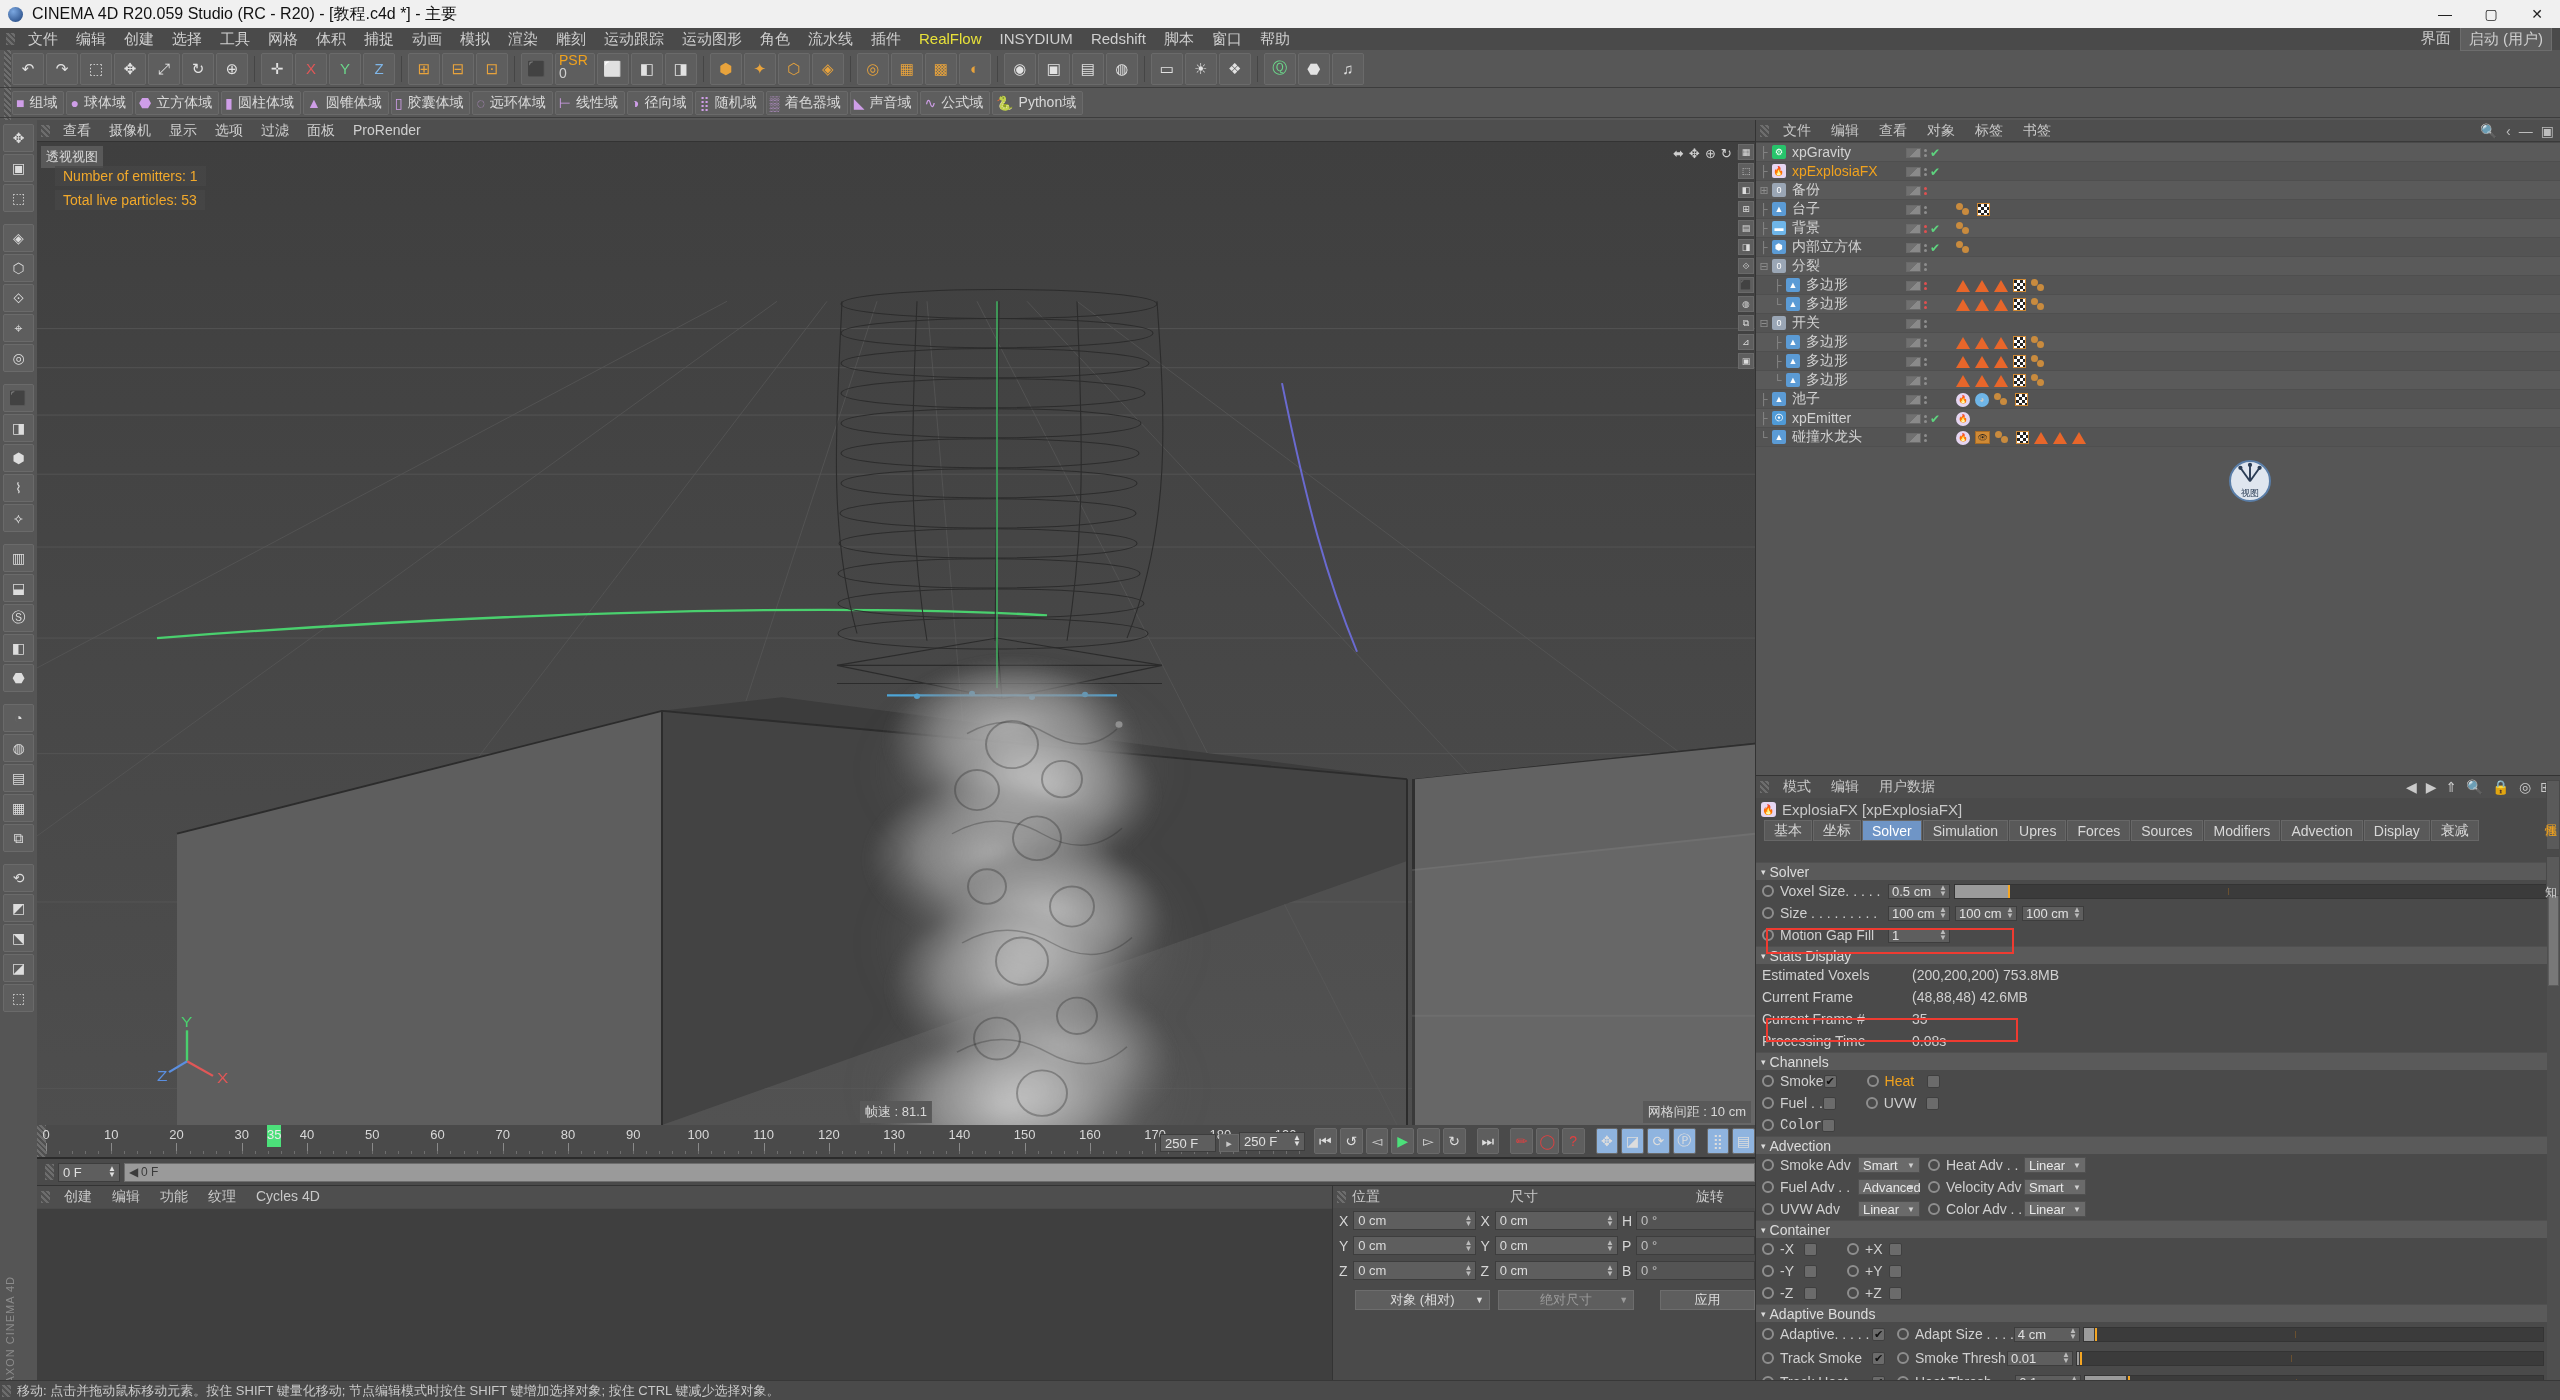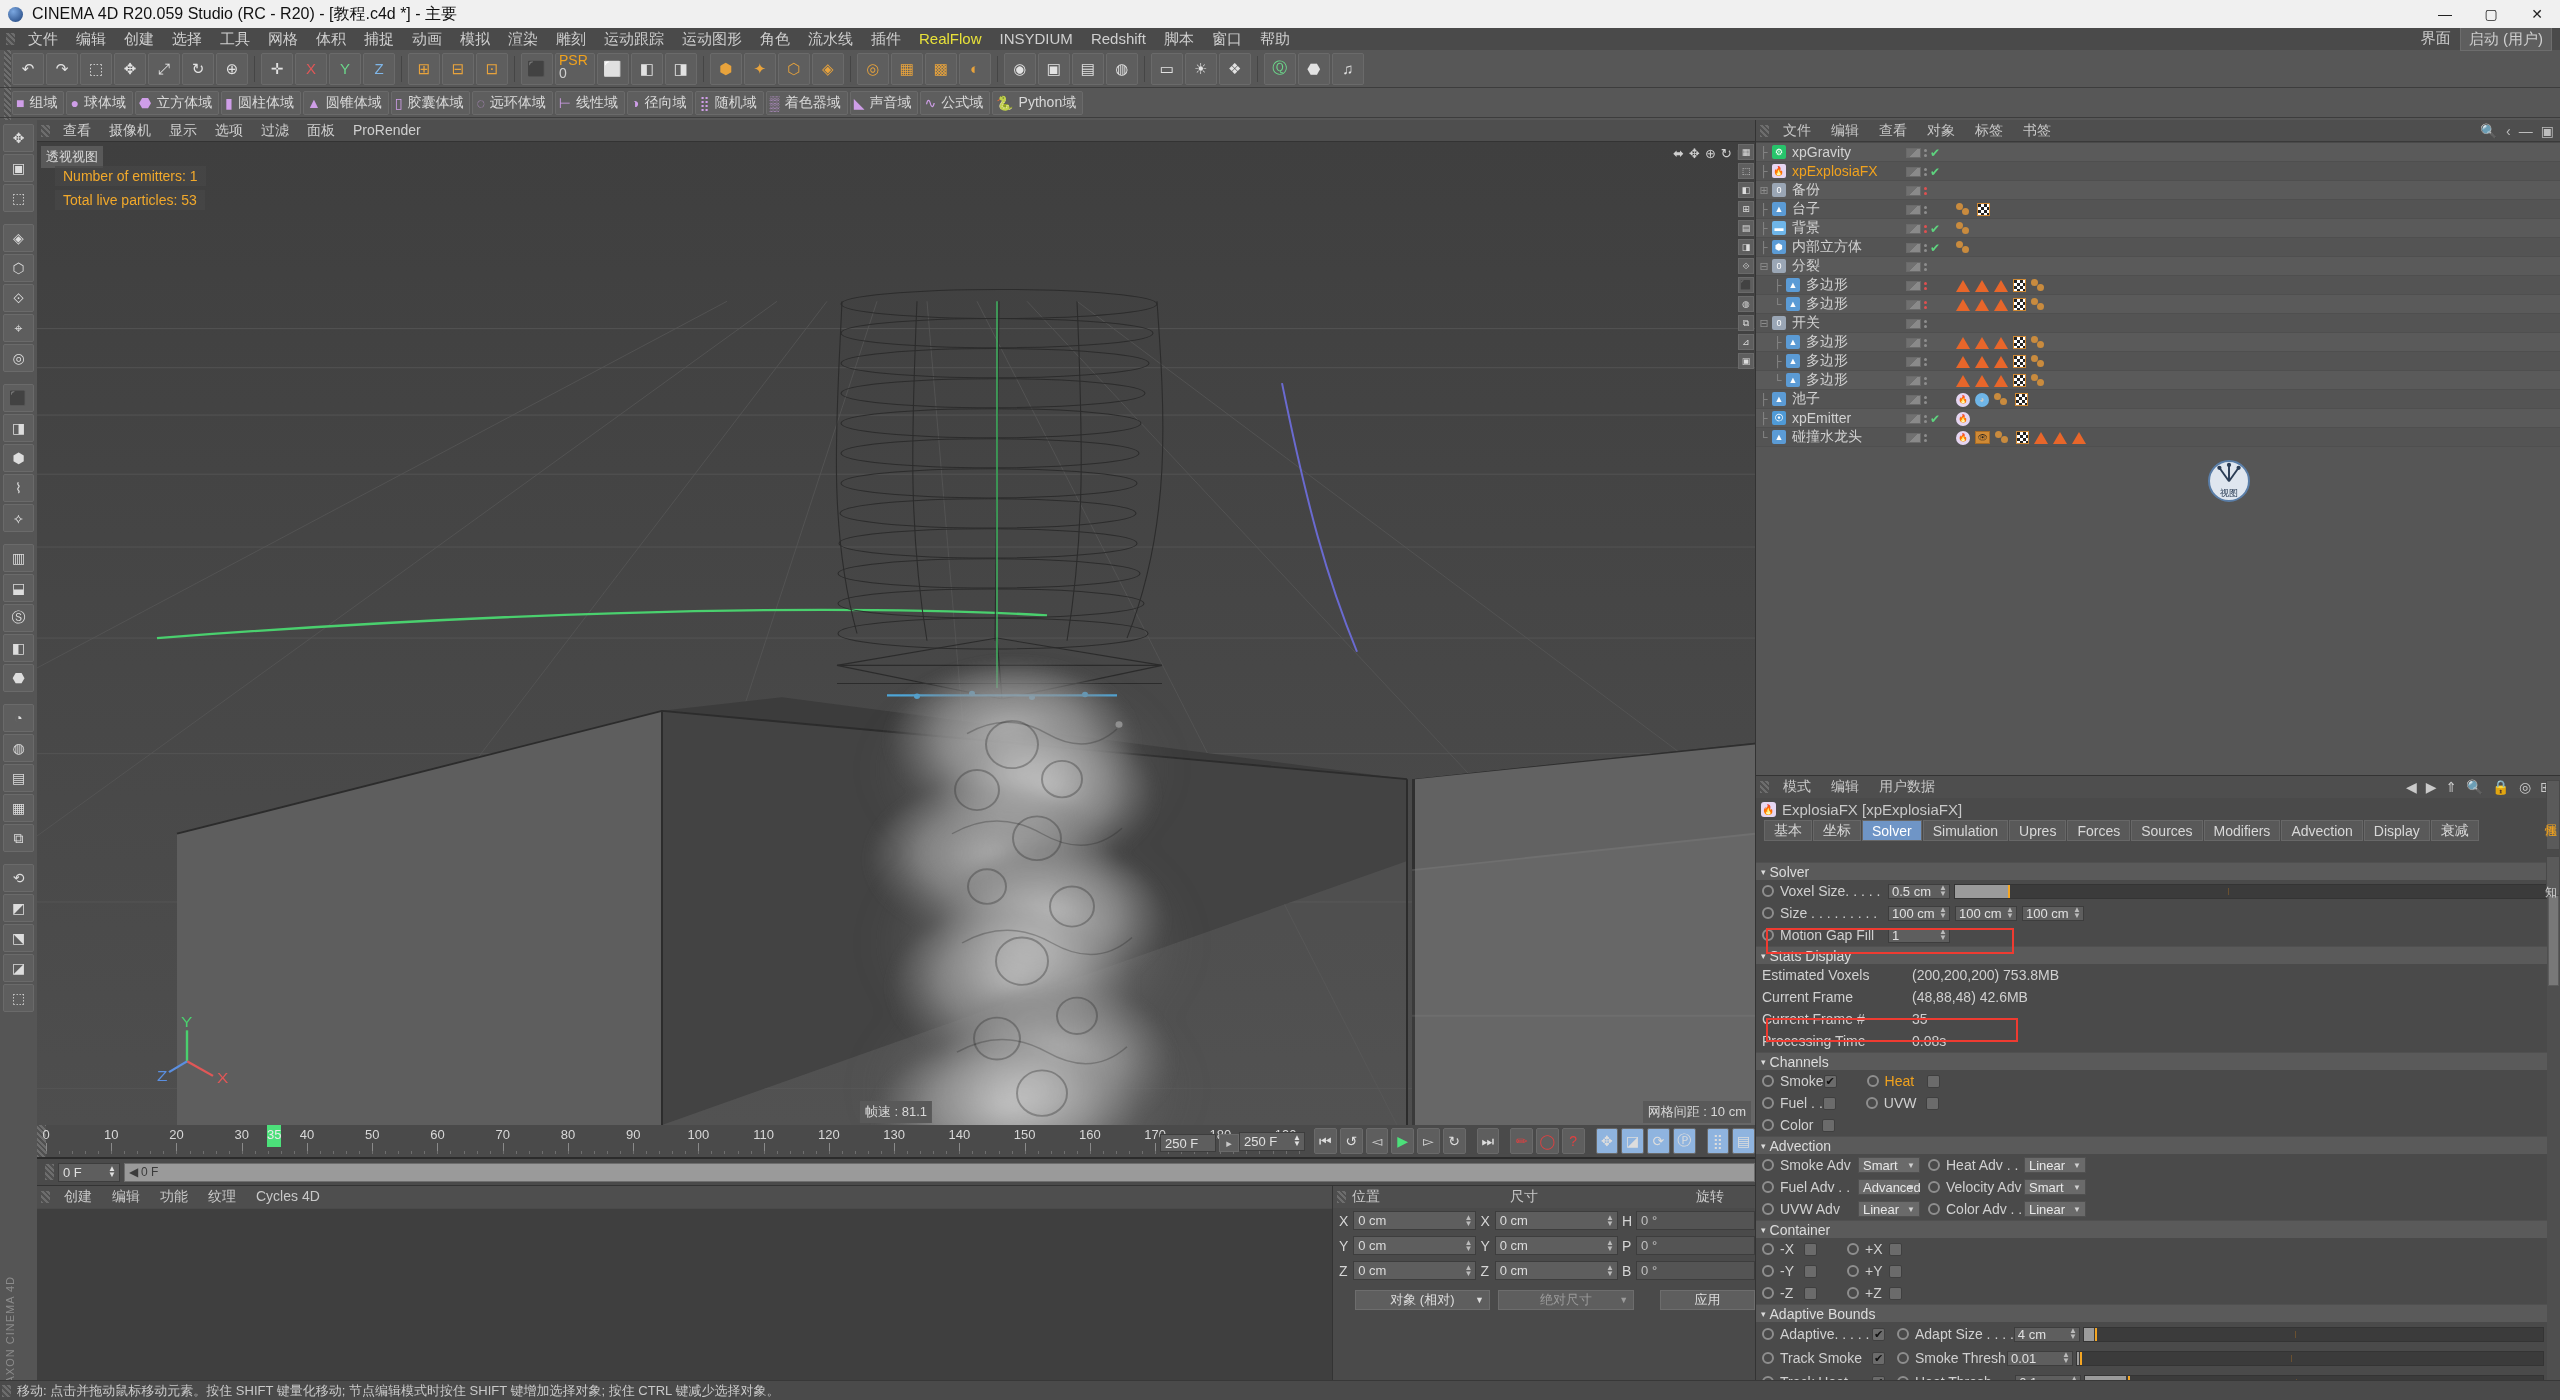--- a/index.html
+++ b/index.html
@@ -99,21 +99,21 @@
       linear-gradient(45deg,#fff 25%,transparent 25%,transparent 75%,#fff 75%,#fff),
       linear-gradient(45deg,#fff 25%,#222 25%,#222 75%,#fff 75%,#fff);
     background-size:6px 6px; background-position:0 0,3px 3px; }
   .ball2 { width:16px;height:13px; position:relative;}
   .ball2 i{position:absolute;width:7px;height:7px;border-radius:50%;background:#c98b3e;}
   .ball2 i:first-child{left:0;top:0;}
   .ball2 i:last-child{left:6px;top:5px;}
   .cir { width:14px;height:14px;border-radius:50%; display:flex;align-items:center;justify-content:center;font-size:8px;}
 
   
-  #navgiz { position:absolute; right:310px; top:340px; width:42px; height:42px; border-radius:50%;
+  #navgiz { position:absolute; right:289px; top:340px; width:42px; height:42px; border-radius:50%;
             background:#dfe6ef; border:2px solid #5a7ea8; display:flex; align-items:center;
             justify-content:center; color:#2b3d55; font-size:11px; flex-direction:column;}
 
   
   #attrs { position:absolute; right:0; top:655px; width:805px; bottom:0; background:#4a4a4a;
            border-left:1px solid #333; border-top:1px solid #333;}
   #at-menu { height:22px; background:#4e4e4e; display:flex; align-items:center; font-size:14px;
              padding-left:4px; }
   #at-menu .mi{ padding:0 10px;}
   #at-menu .right{ margin-left:auto; display:flex; gap:9px; padding-right:8px; color:#cacaca;}
@@ -1118,21 +1118,21 @@
             </span>
             <span style="display: flex; align-items: center; margin-right: 30px;">
               <span class="radio"></span>
               <span class="lbl" style="min-width: 42px;">UVW</span>
               <span class="cbox"></span>
             </span>
           </div>
           <div class="row" style="height: 22px;">
             <span style="display: flex; align-items: center; margin-right: 30px;">
               <span class="radio"></span>
-              <span class="lbl" style="min-width: 42px;">Color</span>
+              <span class="lbl" style="min-width: 42px; font-family: Liberation Mono, monospace;">Color</span>
               <span class="cbox"></span>
             </span>
           </div>
         </div>
 
       <div class="grp">
         <span class="arr">▾</span>
         <span>Advection</span>
       </div>
       <div id="adv-rows">

